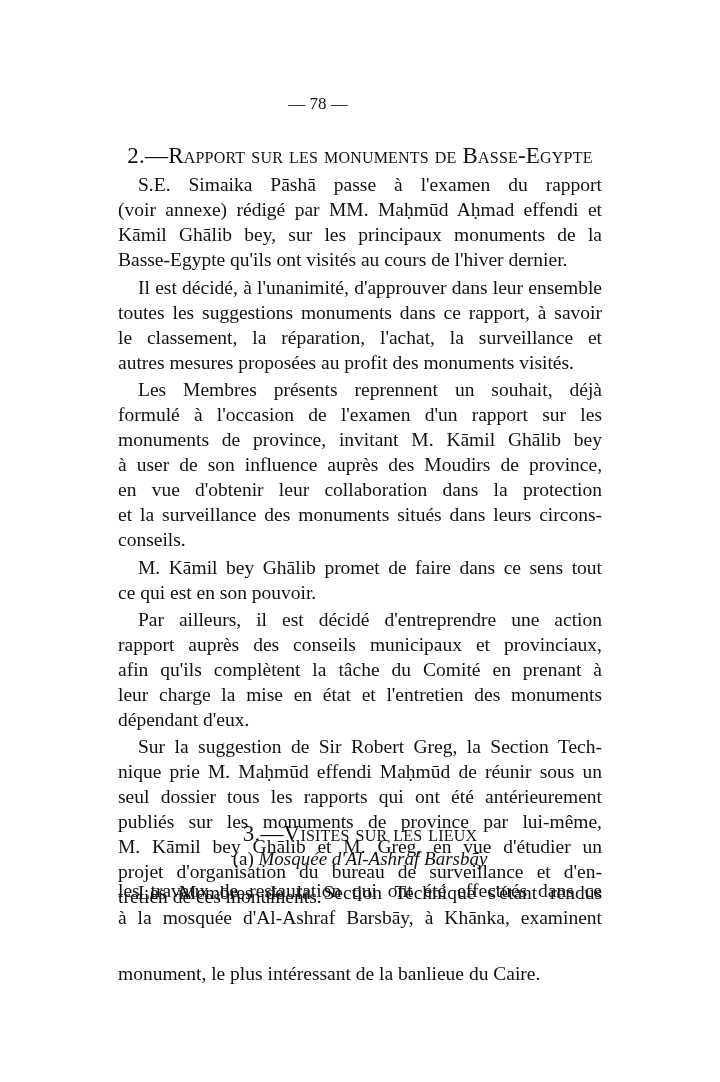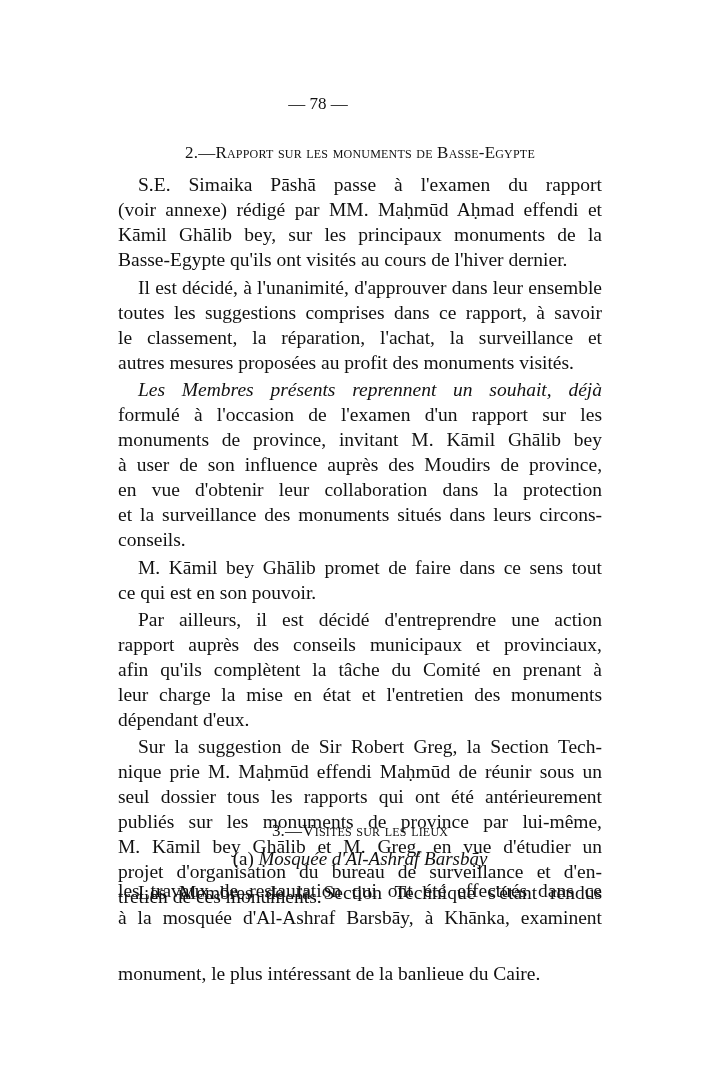--- a/index.html
+++ b/index.html
@@ -1,21 +1,21 @@
 <!DOCTYPE html>
 <html><head>
   <meta charset="utf-8">
   <style>
     html, body { margin: 0; padding: 0; background: #ffffff; }
     body { width: 720px; height: 1082px; position: relative; overflow: hidden;
            font-family: "DejaVu Serif", "Liberation Serif", serif; color: #111; }
     .page-number { position: absolute; top: 94px; left: 0; width: 636px; text-align: center;
                    font-size: 17px; font-family: "Liberation Serif", serif; }
     .heading { position: absolute; left: 0; width: 720px; text-align: center;
-               font-family: "Liberation Serif", serif; font-size: 17px; font-variant: small-caps;
+               font-family: "Liberation Serif", serif; font-size: 23px; font-variant: small-caps;
                letter-spacing: 0.2px; }
     .subheading { position: absolute; left: 0; width: 720px; text-align: center;
                   font-family: "Liberation Serif", serif; font-size: 19px; }
     .subheading .it { font-style: italic; }
     .line { position: absolute; left: 118px; width: 484px; height: 26px;
             font-family: "Liberation Serif", serif; font-size: 19.5px; line-height: 26px;
             white-space: nowrap; text-align: justify; text-align-last: justify; }
     .line.indent { left: 138px; width: 464px; }
     .line.last { text-align-last: left; }
   </style>
@@ -26,25 +26,25 @@
 
 <div class="heading" style="top:143px;">2.—Rapport sur les monuments de Basse-Egypte</div>
 
 <div>
   <div class="line indent" style="top:172px;">S.E. Simaika Pāshā passe à l'examen du rapport</div>
   <div class="line" style="top:197px;">(voir annexe) rédigé par MM. Maḥmūd Aḥmad effendi et</div>
   <div class="line" style="top:222px;">Kāmil Ghālib bey, sur les principaux monuments de la</div>
   <div class="line last" style="top:247px;">Basse-Egypte qu'ils ont visités au cours de l'hiver dernier.</div>
 
   <div class="line indent" style="top:275px;">Il est décidé, à l'unanimité, d'approuver dans leur ensemble</div>
-  <div class="line" style="top:300px;">toutes les suggestions comprises dans ce rapport, à savoir</div>
+  <div class="line" style="top:300px;">toutes les suggestions monuments dans ce rapport, à savoir</div>
   <div class="line" style="top:325px;">le classement, la réparation, l'achat, la surveillance et</div>
   <div class="line last" style="top:350px;">autres mesures proposées au profit des monuments visités.</div>
 
-  <div class="line indent" style="top:377px;font-style:italic;">Les Membres présents reprennent un souhait, déjà</div>
+  <div class="line indent" style="top:377px;">Les Membres présents reprennent un souhait, déjà</div>
   <div class="line" style="top:402px;">formulé à l'occasion de l'examen d'un rapport sur les</div>
   <div class="line" style="top:427px;">monuments de province, invitant M. Kāmil Ghālib bey</div>
   <div class="line" style="top:452px;">à user de son influence auprès des Moudirs de province,</div>
   <div class="line" style="top:477px;">en vue d'obtenir leur collaboration dans la protection</div>
   <div class="line" style="top:502px;">et la surveillance des monuments situés dans leurs circons-</div>
   <div class="line last" style="top:527px;">conseils.</div>
 
   <div class="line indent" style="top:555px;">M. Kāmil bey Ghālib promet de faire dans ce sens tout</div>
   <div class="line last" style="top:580px;">ce qui est en son pouvoir.</div>
 

